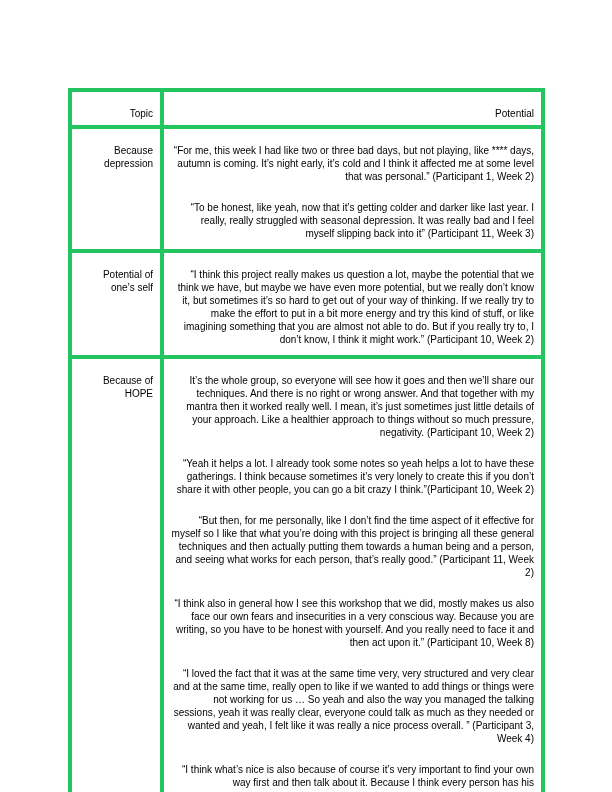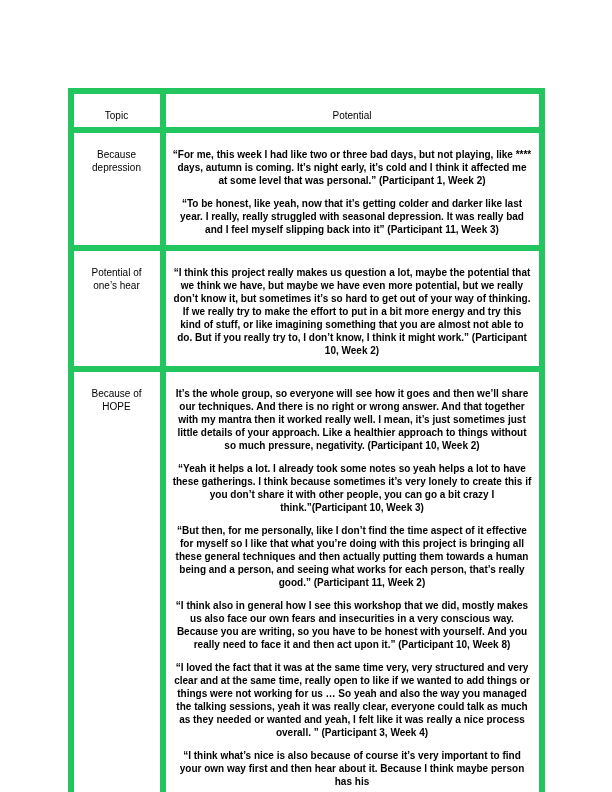--- a/index.html
+++ b/index.html
@@ -22,32 +22,32 @@
     left: 68px;
     top: 88px;
     width: 477px;
     border-collapse: collapse;
     font-size: 10px;
     line-height: 13px;
     color: #000000;
   }
   table.quote-table th,
   table.quote-table td {
-    border: 6px solid #22c55e;
+    border: 4px solid #22c55e;
     vertical-align: top;
-    text-align: center;
+    text-align: right;
     font-weight: normal;
     padding: 15px 7px 9px 6px;
   }
   table.quote-table th {
     padding-bottom: 5px;
   }
   col.col-topic { width: 92px; }
-  .statement-cell p { margin: 0; font-weight: bold; }
-  .statement-cell p + p { margin-top: 10px; }
+  .statement-cell p { margin: 0; }
+  .statement-cell p + p { margin-top: 18px; }
   .topic-cell { word-wrap: break-word; }
 </style>
 </head>
 <body>
 
 <div class="page">
   <table class="quote-table">
     <colgroup>
       <col class="col-topic">
       <col class="col-statement">
@@ -60,31 +60,31 @@
     </thead>
     <tbody>
       <tr>
         <td class="topic-cell">Because depression</td>
         <td class="statement-cell">
           <p>“For me, this week I had like two or three bad days, but not playing, like **** days, autumn is coming. It’s night early, it’s cold and I think it affected me at some level that was personal.” (Participant 1, Week 2)</p>
           <p>“To be honest, like yeah, now that it’s getting colder and darker like last year. I really, really struggled with seasonal depression. It was really bad and I feel myself slipping back into it” (Participant 11, Week 3)</p>
         </td>
       </tr>
       <tr>
-        <td class="topic-cell">Potential of one’s hear</td>
+        <td class="topic-cell">Potential of one’s self</td>
         <td class="statement-cell">
           <p>“I think this project really makes us question a lot, maybe the potential that we think we have, but maybe we have even more potential, but we really don’t know it, but sometimes it’s so hard to get out of your way of thinking. If we really try to make the effort to put in a bit more energy and try this kind of stuff, or like imagining something that you are almost not able to do. But if you really try to, I don’t know, I think it might work.” (Participant 10, Week 2)</p>
         </td>
       </tr>
       <tr>
         <td class="topic-cell">Because of HOPE</td>
         <td class="statement-cell">
           <p>It’s the whole group, so everyone will see how it goes and then we’ll share our techniques. And there is no right or wrong answer. And that together with my mantra then it worked really well. I mean, it’s just sometimes just little details of your approach. Like a healthier approach to things without so much pressure, negativity. (Participant 10, Week 2)</p>
-          <p>“Yeah it helps a lot. I already took some notes so yeah helps a lot to have these gatherings. I think because sometimes it’s very lonely to create this if you don’t share it with other people, you can go a bit crazy I think.”(Participant 10, Week 3)</p>
+          <p>“Yeah it helps a lot. I already took some notes so yeah helps a lot to have these gatherings. I think because sometimes it’s very lonely to create this if you don’t share it with other people, you can go a bit crazy I think.”(Participant 10, Week 2)</p>
           <p>“But then, for me personally, like I don’t find the time aspect of it effective for myself so I like that what you’re doing with this project is bringing all these general techniques and then actually putting them towards a human being and a person, and seeing what works for each person, that’s really good.” (Participant 11, Week 2)</p>
           <p>“I think also in general how I see this workshop that we did, mostly makes us also face our own fears and insecurities in a very conscious way. Because you are writing, so you have to be honest with yourself. And you really need to face it and then act upon it.” (Participant 10, Week 8)</p>
           <p>“I loved the fact that it was at the same time very, very structured and very clear and at the same time, really open to like if we wanted to add things or things were not working for us … So yeah and also the way you managed the talking sessions, yeah it was really clear, everyone could talk as much as they needed or wanted and yeah, I felt like it was really a nice process overall. ” (Participant 3, Week 4)</p>
-          <p>“I think what’s nice is also because of course it’s very important to find your own way first and then hear about it. Because I think maybe person has his</p>
+          <p>“I think what’s nice is also because of course it’s very important to find your own way first and then talk about it. Because I think every person has his</p>
         </td>
       </tr>
     </tbody>
   </table>
 </div>
 
 </body></html>

